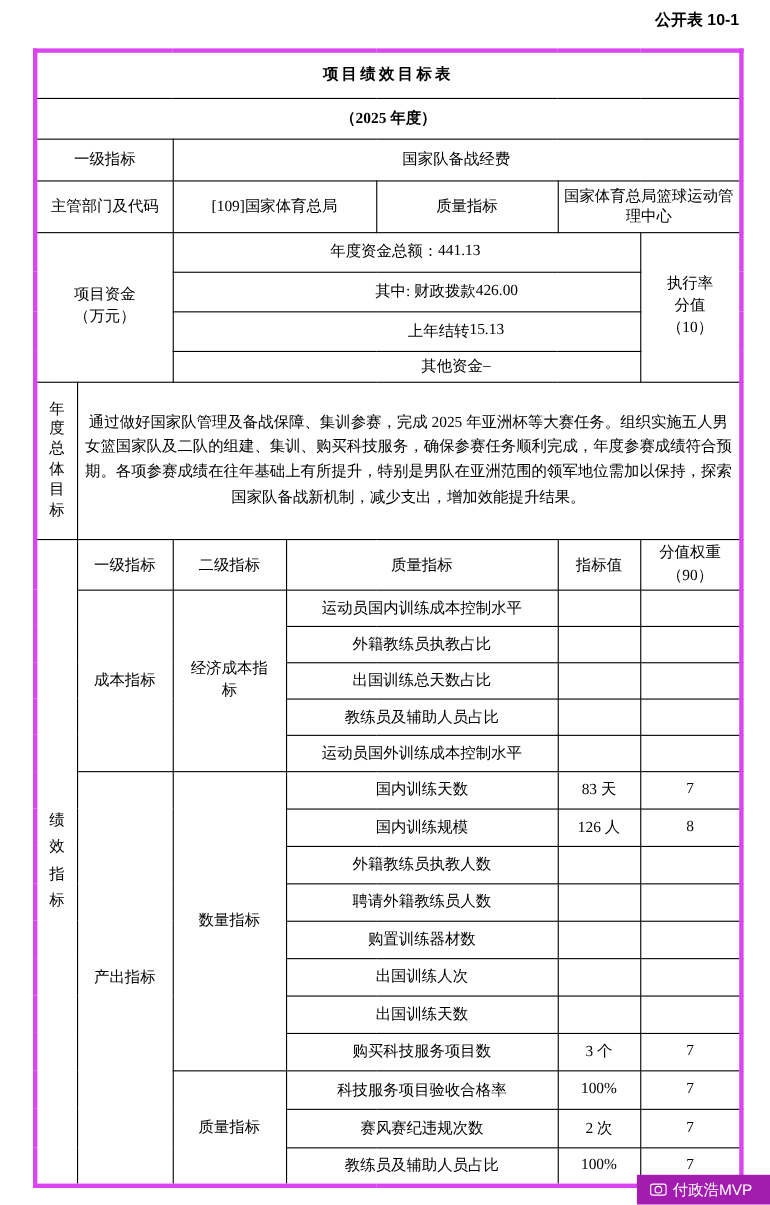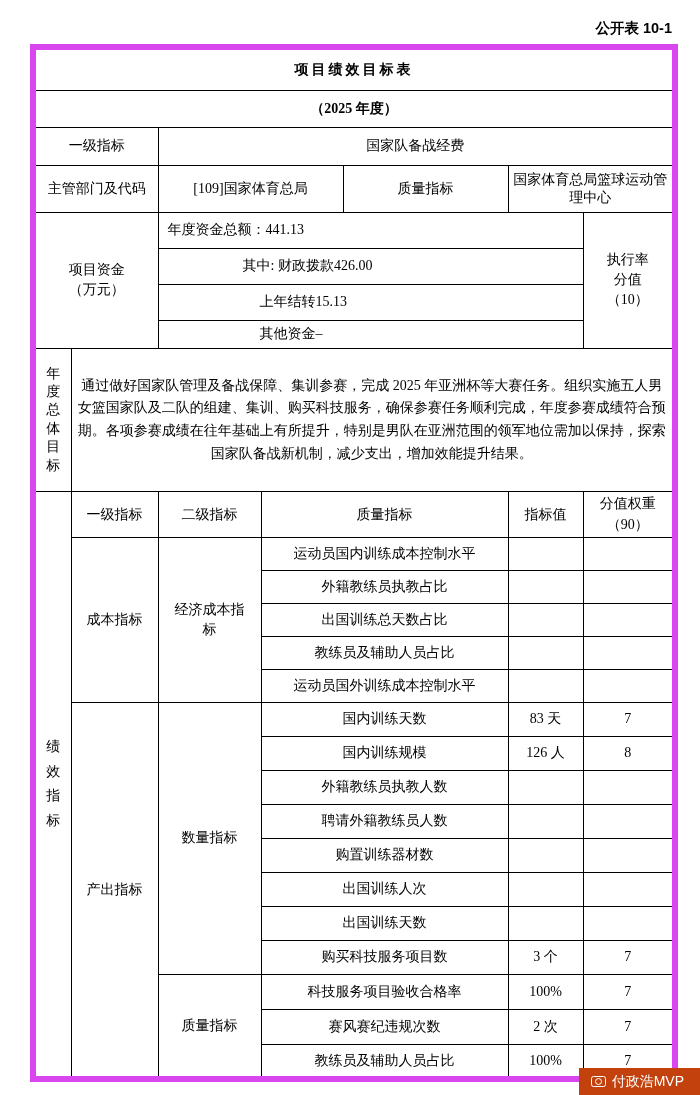--- a/index.html
+++ b/index.html
@@ -6,35 +6,35 @@
   html, body { width: 700px; height: 1095px; }
   body {
     position: relative;
     background: #ffffff;
     color: #000;
     font-family: "Liberation Serif", "DejaVu Serif", serif;
     overflow: hidden;
   }
   .corner-label {
     position: absolute;
-    top: 19px;
+    top: 9px;
     right: 28px;
     font-family: "Liberation Sans", "DejaVu Sans", sans-serif;
     font-weight: 700;
     font-size: 14.5px;
     text-align: right;
   }
   table.tbl {
     position: absolute;
     left: 30px;
     top: 44px;
     width: 642px;
     border-collapse: collapse;
     table-layout: fixed;
-    border: 6px solid #d946ef;
+    border: 4px solid #d946ef;
   }
   .tbl td {
     border: 1px solid #000;
     font-size: 14px;
     text-align: center;
     vertical-align: middle;
     padding: 2px 4px;
     overflow: hidden;
   }
   .title-cell {
@@ -48,37 +48,37 @@
   .vert {
     display: block;
     width: 1.15em;
     margin: 14px auto;
     word-break: break-all;
     text-align: center;
   }
   .vert-goal { line-height: 1.32; }
   .vert-perf { line-height: 1.75; }
   .left-cell { text-align: left; padding-left: 8px; }
-  .funds-line { display: flex; justify-content: flex-start; align-items: center; width: 100%; }
+  .funds-line { display: flex; justify-content: center; align-items: center; width: 100%; }
   .f-value { padding-right: 7px; }
   .pl-a { padding-left: 5px; }
   .pl-b { padding-left: 80px; }
   .pl-c { padding-left: 97px; }
   .goal-cell {
     text-align: justify;
     padding: 9px 12px 9px 12px;
     line-height: 1.62;
     font-size: 14px;
   }
   .watermark {
     position: absolute;
     right: 0;
     bottom: 0;
     height: 27px;
-    background: #c2410c;
+    background: #a21caf;
     color: #fff;
     display: flex;
     align-items: center;
     gap: 6px;
     padding: 0 16px 0 12px;
     font-family: "Liberation Sans", "DejaVu Sans", sans-serif;
     font-size: 14px;
   }
   .cam {
     display: inline-block;

